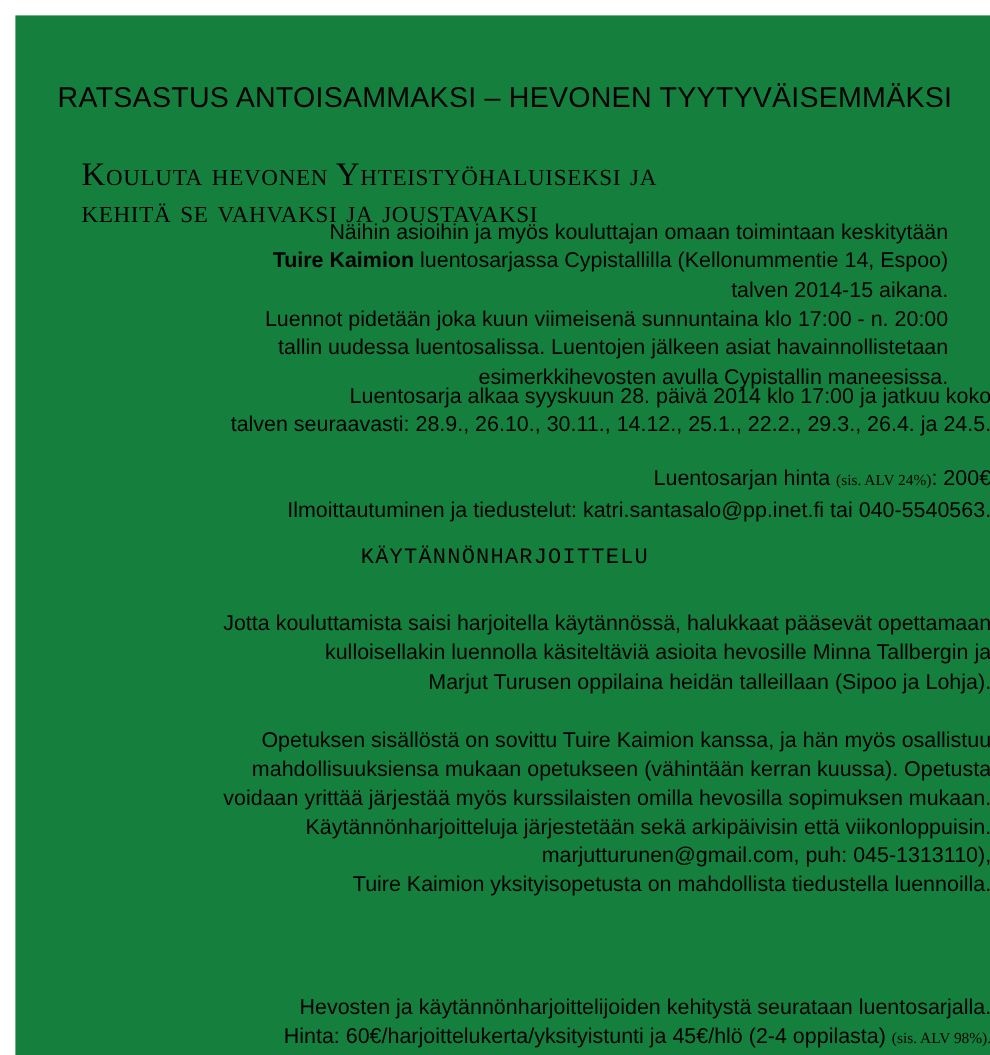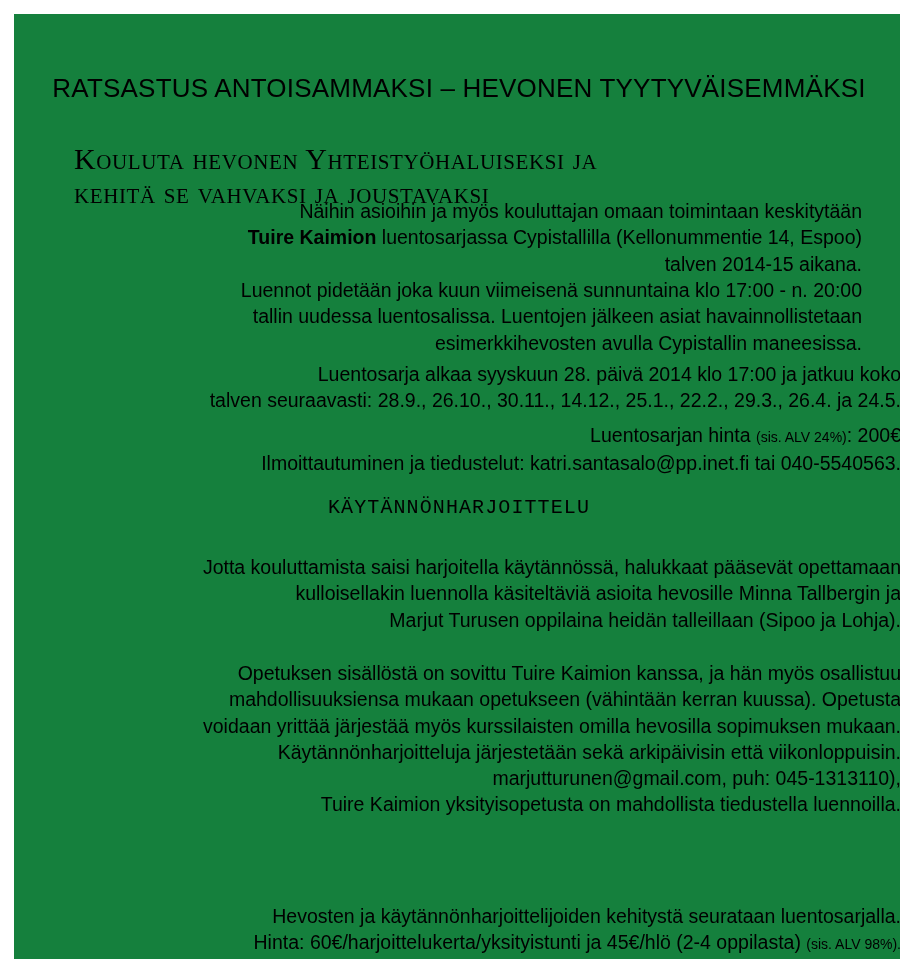--- a/index.html
+++ b/index.html
@@ -80,21 +80,21 @@
     top: 184px;
     left: 88px;
     width: 760px;
   }
   .block-schedule {
     top: 263px;
     left: 88px;
     width: 760px;
   }
   .block-series {
-    top: 347px;
+    top: 333px;
     left: 27px;
     width: 860px;
   }
   .block-price {
     top: 408px;
     left: 27px;
     width: 860px;
   }
 
   .section-heading {
@@ -127,20 +127,21 @@
 
   .line {
     display: block;
     white-space: pre;
   }
   .bold {
     font-weight: bold;
   }
   .small {
     font-size: 14px;
+    font-family: Liberation Serif, serif;
   }
 </style>
 </head>
 <body>
 
 <div class="page">
 
   <div class="page-edge-right-outer"></div>
   <div class="page-edge-right"></div>
 

